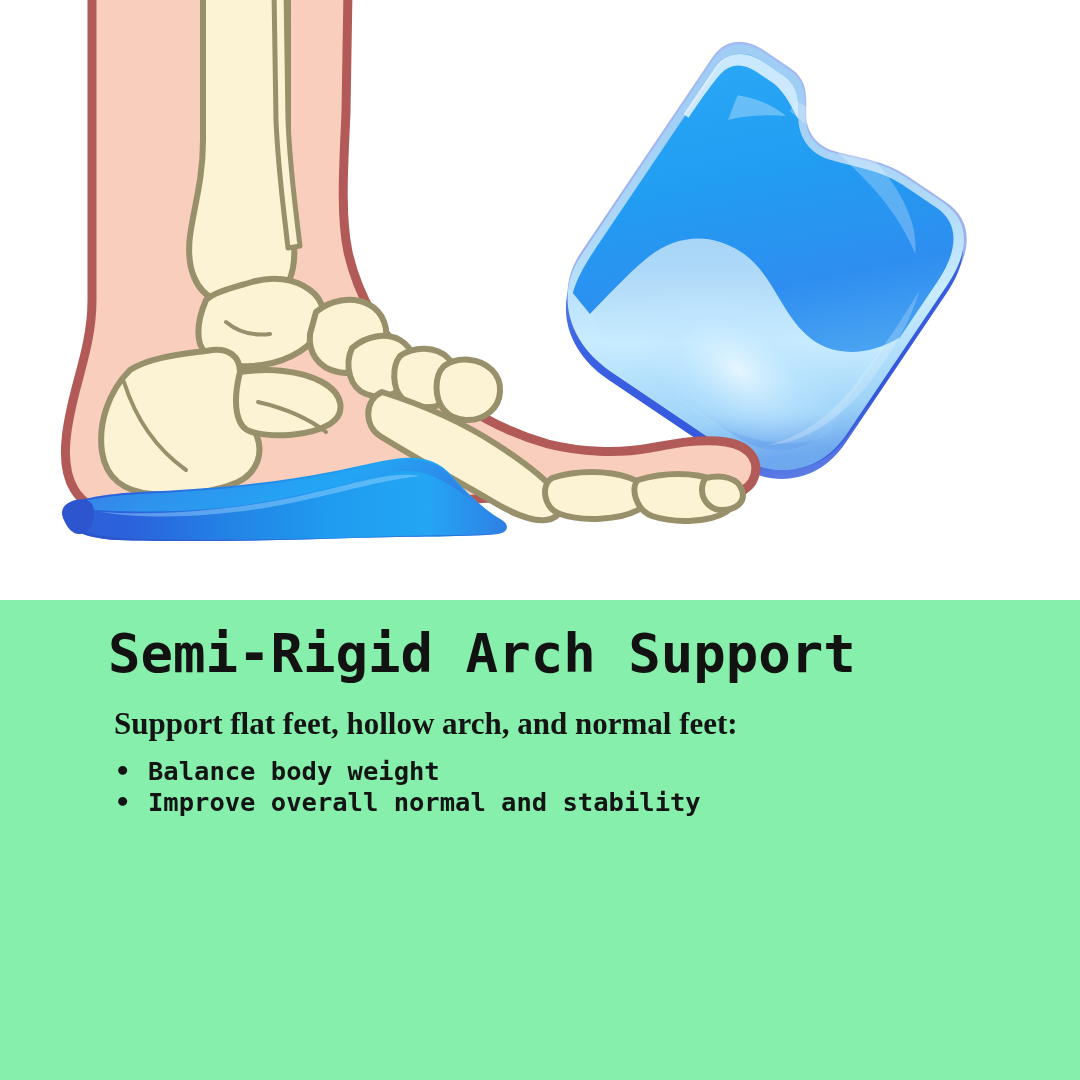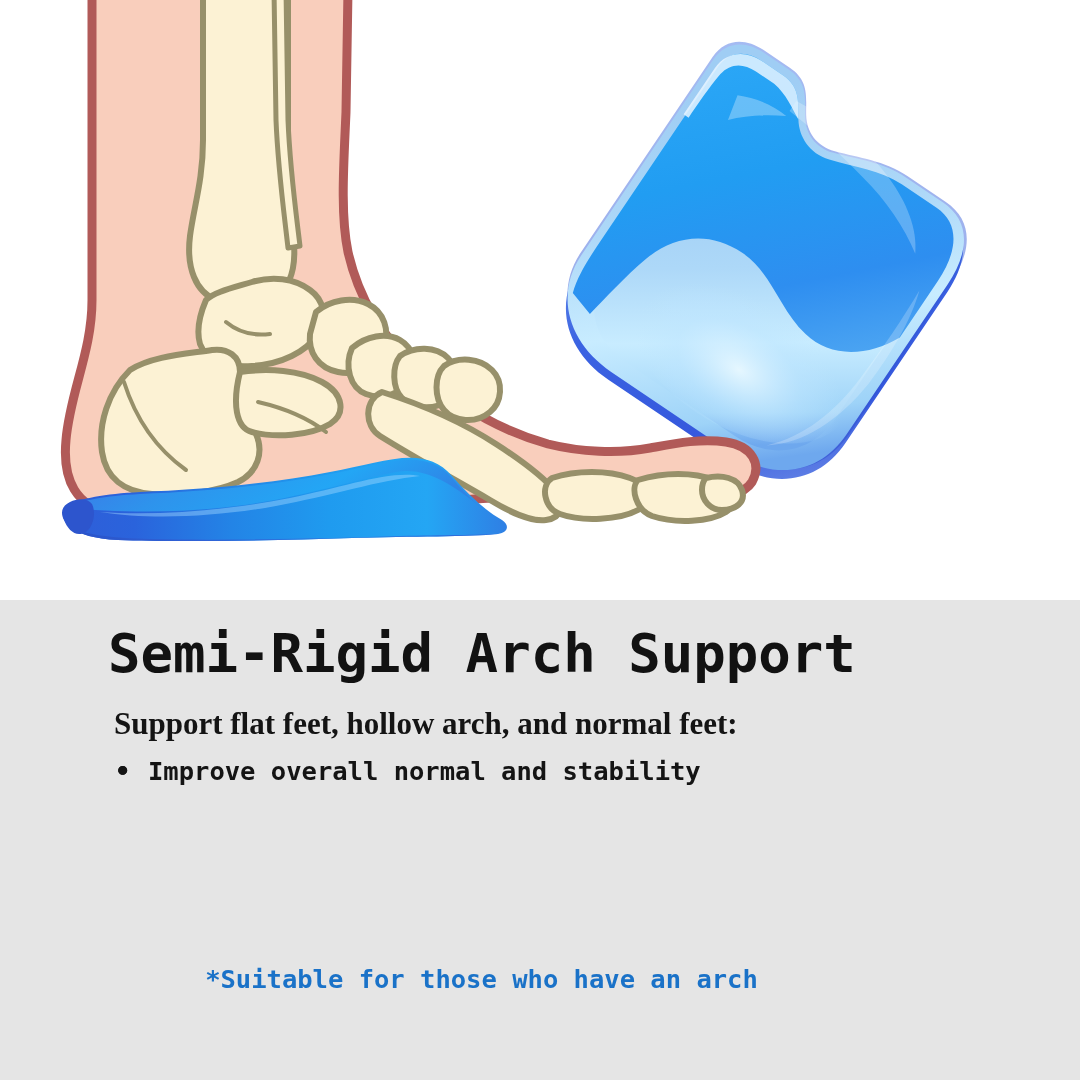--- a/index.html
+++ b/index.html
@@ -12,21 +12,21 @@
     height: 1080px;
     font-family: "DejaVu Sans Mono", monospace;
     overflow: hidden;
     position: relative;
   }
   #product-card {
     position: absolute;
     left: 0; top: 0;
     width: 1080px;
     height: 1080px;
-    background: #e5e5e5;
+    background: #86efac;
   }
   #illustration-area {
     position: absolute;
     left: 0; top: 0;
     width: 1080px;
     height: 600px;
   }
   #illustration-area svg {
     display: block;
     width: 1080px;
@@ -376,25 +376,25 @@
 
   <div id="text-area">
 
     <div class="product-title">Semi-Rigid Arch Support</div>
 
     <div class="product-subtitle">Support flat feet, hollow arch, and normal feet:</div>
 
     <ul class="benefit-list">
       <li class="benefit-item">
         <span class="benefit-bullet">•</span>
+        <span>Balance body weight</span>
       </li>
       <li class="benefit-item">
         <span class="benefit-bullet">•</span>
         <span>Improve overall normal and stability</span>
       </li>
     </ul>
 
     <div class="footnote">
-      <span>*Suitable for those who have an arch</span>
     </div>
 
   </div>
 </div>
 
 </body></html>

